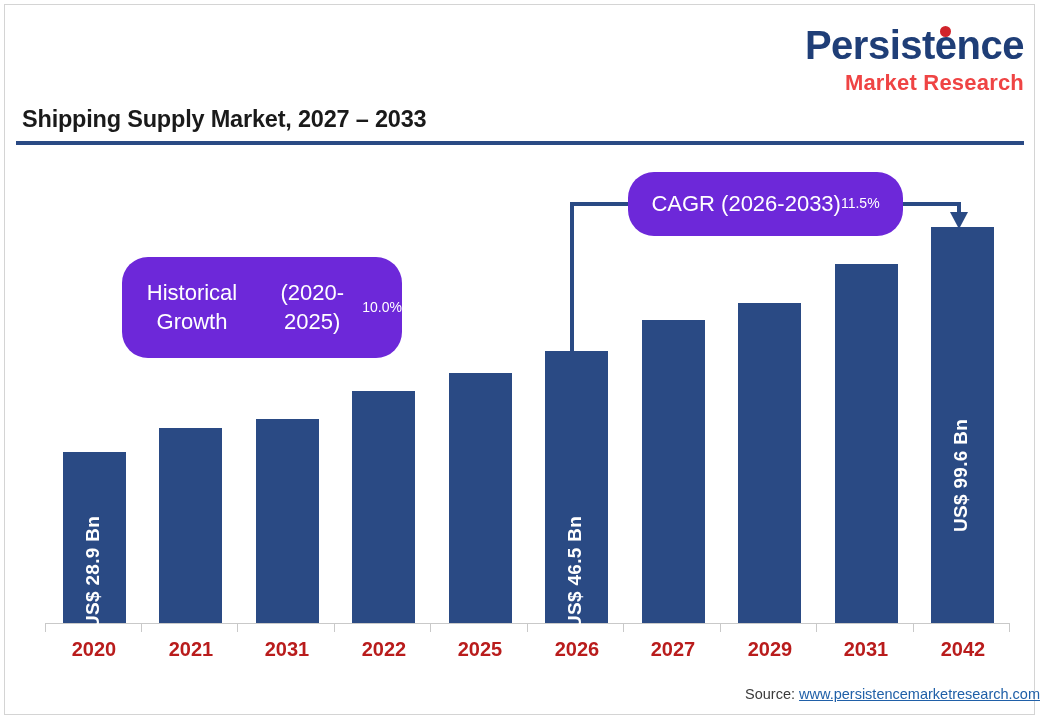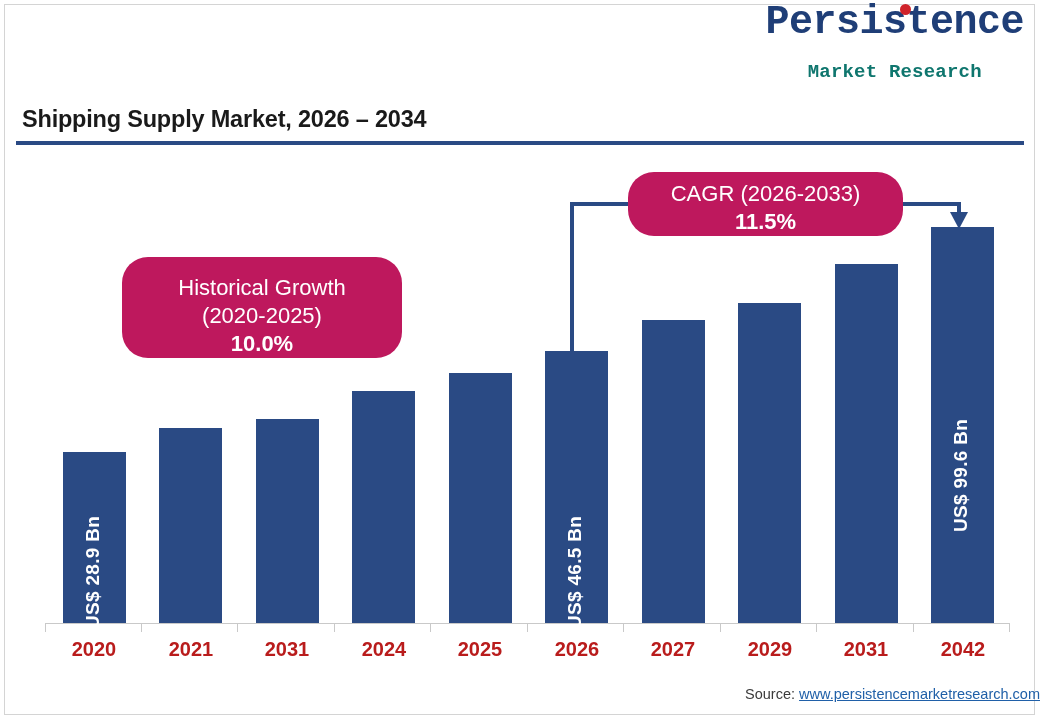--- a/index.html
+++ b/index.html
@@ -27,47 +27,46 @@
     height: 711px;
     border: 1px solid #d4d4d4;
     box-sizing: border-box;
     pointer-events: none;
   }
 
   
   .logo {
     position: absolute;
     right: 16px;
-    top: 3px;
-    text-align: center;
+    top: 25px;
+    text-align: right;
     line-height: 1;
-    font-family: Liberation Mono, monospace;
   }
   .logo-main {
     font-size: 40px;
     font-weight: bold;
     color: #1F3E77;
     letter-spacing: -0.5px;
     white-space: nowrap;
     position: relative;
   }
   .logo-dot {
     position: absolute;
     left: 135px;
     top: 1px;
     width: 11px;
     height: 11px;
     background: #D0232B;
     border-radius: 50%;
   }
   .logo-sub {
-    font-size: 19px;
-    font-weight: bold;
-    color: #0f766e;
-    margin-top: 20px;
+    font-size: 22px;
+    font-weight: bold;
+    color: #ef4444;
+    margin-top: 7px;
     letter-spacing: 0.2px;
     white-space: nowrap;
   }
 
   
   .chart-title {
     position: absolute;
     left: 22px;
     top: 106px;
     font-size: 23.5px;
@@ -128,41 +127,40 @@
     width: 96px;
     text-align: center;
     font-size: 20px;
     font-weight: bold;
     color: #b91c1c;
   }
 
   
   .callout {
     position: absolute;
-    background: #be185d;
+    background: #6d28d9;
     border-radius: 26px;
     color: #ffffff;
     text-align: center;
     box-sizing: border-box;
     display: flex;
-    flex-direction: column;
-    justify-content: flex-end;
+    justify-content: center;
     align-items: center;
   }
   .callout-line1 {
     font-size: 22px;
     line-height: 1.28;
   }
   .callout-line2 {
     font-size: 22px;
     line-height: 1.28;
   }
   .callout-value {
-    font-size: 22px;
-    font-weight: bold;
+    font-size: 14px;
+    font-weight: normal;
     line-height: 1.28;
   }
   #callout-historical {
     left: 122px;
     top: 257px;
     width: 280px;
     height: 101px;
   }
   #callout-cagr {
     left: 628px;
@@ -202,21 +200,21 @@
 
 <div id="page">
   <div class="page-frame"></div>
 
   <div class="logo">
     <div class="logo-main">Persistence</div>
     <div class="logo-dot"></div>
     <div class="logo-sub">Market Research</div>
   </div>
 
-  <div class="chart-title">Shipping Supply Market, 2026 – 2034</div>
+  <div class="chart-title">Shipping Supply Market, 2027 – 2033</div>
   <div class="title-rule"></div>
 
   <div class="plot">
     <div class="axis-line"></div>
 
     <div class="tick" style="left:45px"></div>
     <div class="tick" style="left:141px"></div>
     <div class="tick" style="left:237px"></div>
     <div class="tick" style="left:334px"></div>
     <div class="tick" style="left:430px"></div>
@@ -238,21 +236,21 @@
     <div class="bar" style="left:835px; top:264px; width:63px; height:359px;"></div>
     <div class="bar" style="left:931px; top:227px; width:63px; height:396px;"></div>
 
     <div class="bar-label" style="left:104px; top:607px;">US$ 28.9 Bn</div>
     <div class="bar-label" style="left:586px; top:607px;">US$ 46.5 Bn</div>
     <div class="bar-label" style="left:972px; top:510px;">US$ 99.6 Bn</div>
 
     <div class="cat-label" style="left:46px;">2020</div>
     <div class="cat-label" style="left:143px;">2021</div>
     <div class="cat-label" style="left:239px;">2031</div>
-    <div class="cat-label" style="left:336px;">2024</div>
+    <div class="cat-label" style="left:336px;">2022</div>
     <div class="cat-label" style="left:432px;">2025</div>
     <div class="cat-label" style="left:529px;">2026</div>
     <div class="cat-label" style="left:625px;">2027</div>
     <div class="cat-label" style="left:722px;">2029</div>
     <div class="cat-label" style="left:818px;">2031</div>
     <div class="cat-label" style="left:915px;">2042</div>
   </div>
 
   <svg class="connector" viewBox="0 0 1040 720">
     <path d="M572,351 L572,204 L959,204 L959,216" fill="none" stroke="#2A4A84" stroke-width="4"></path>

